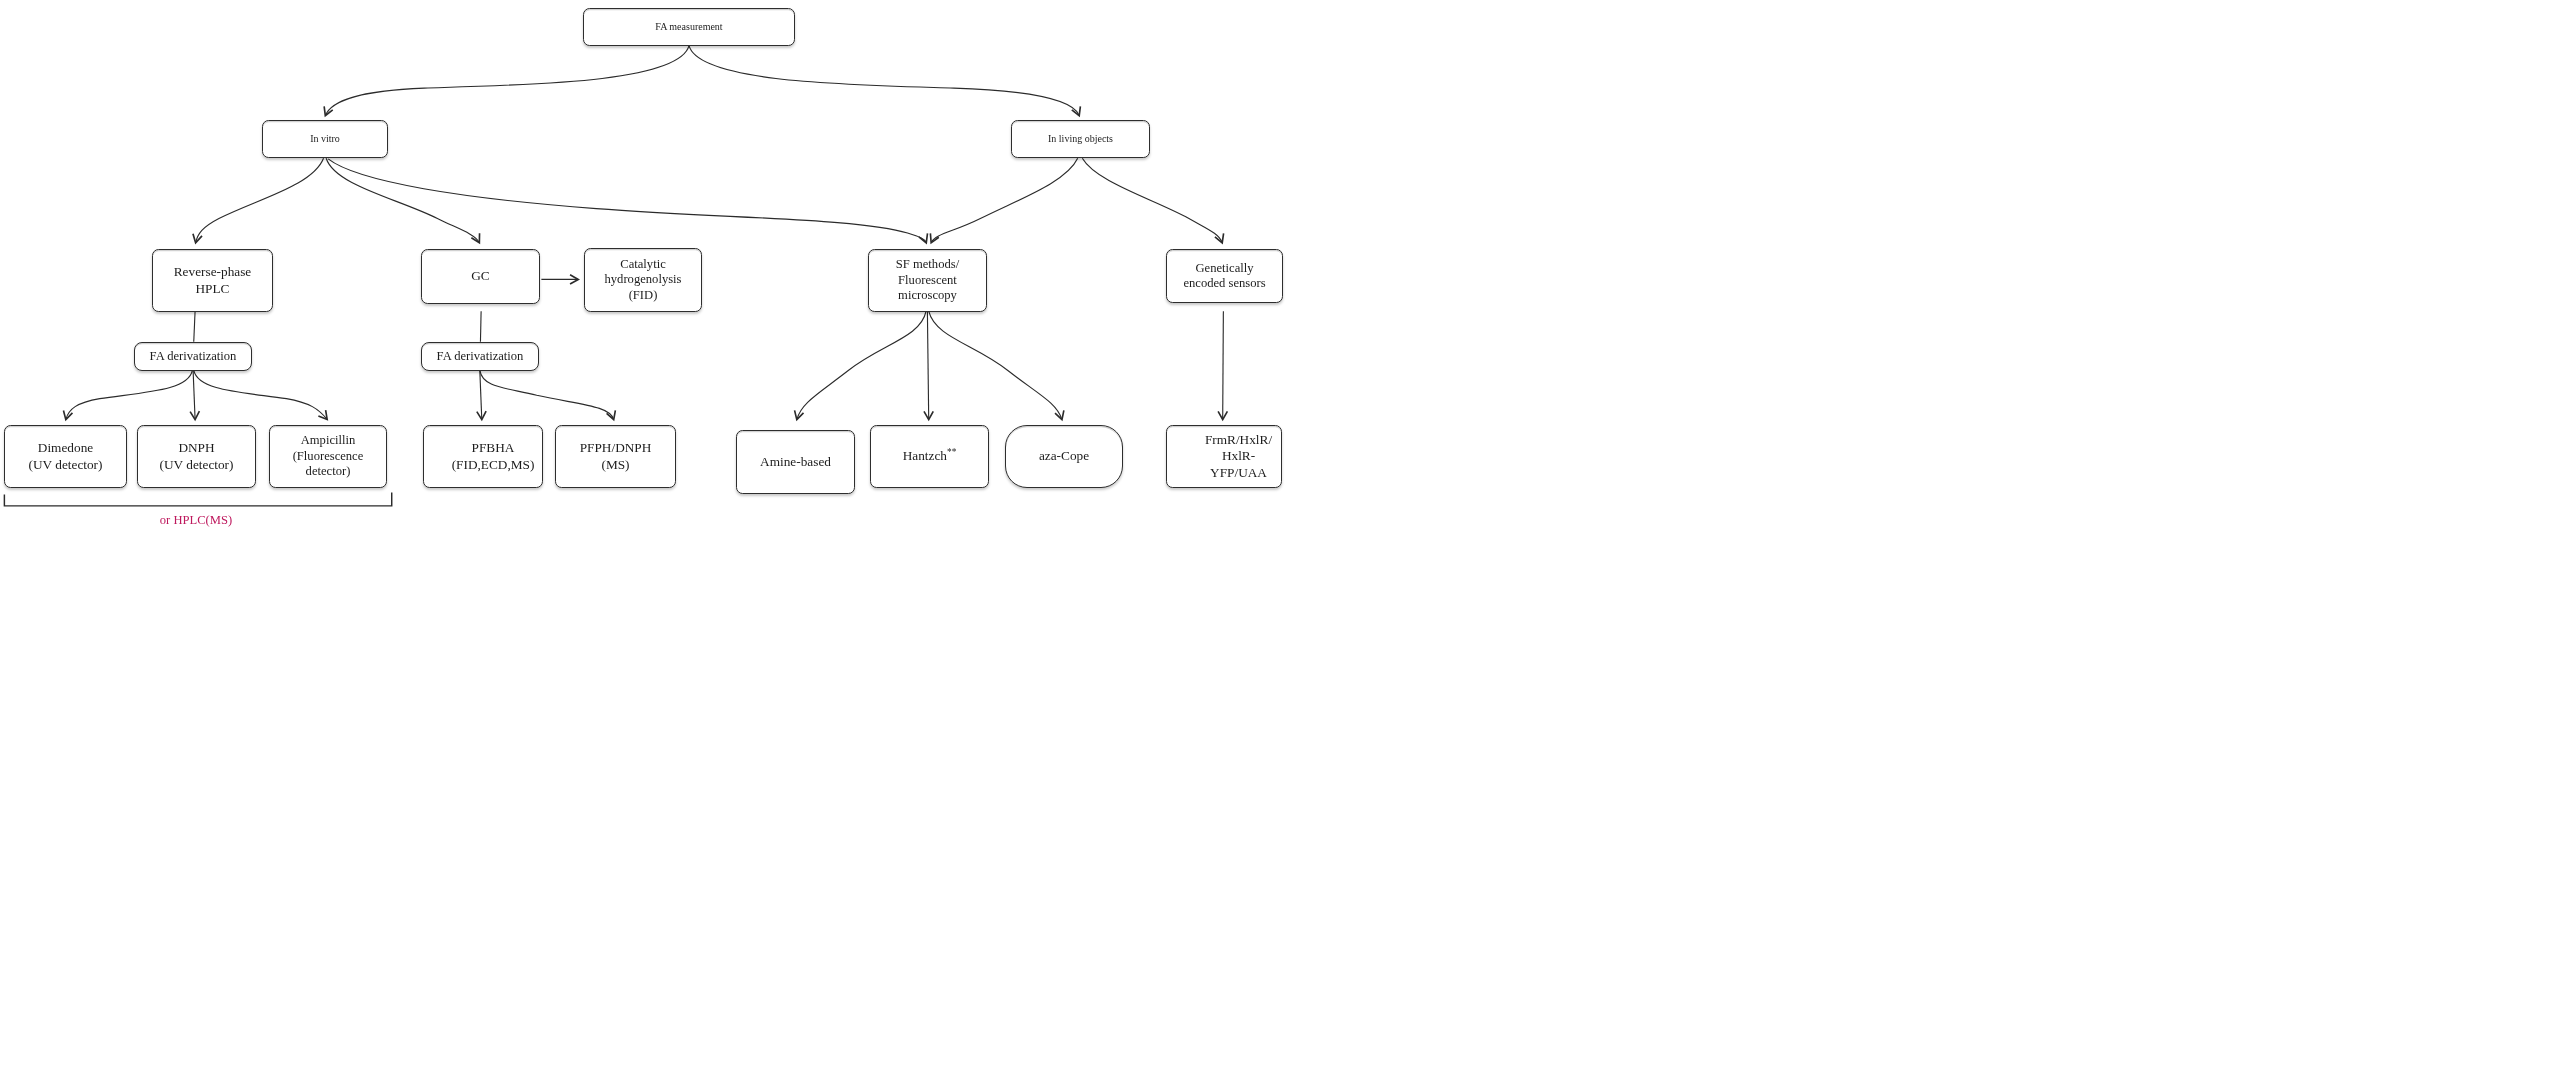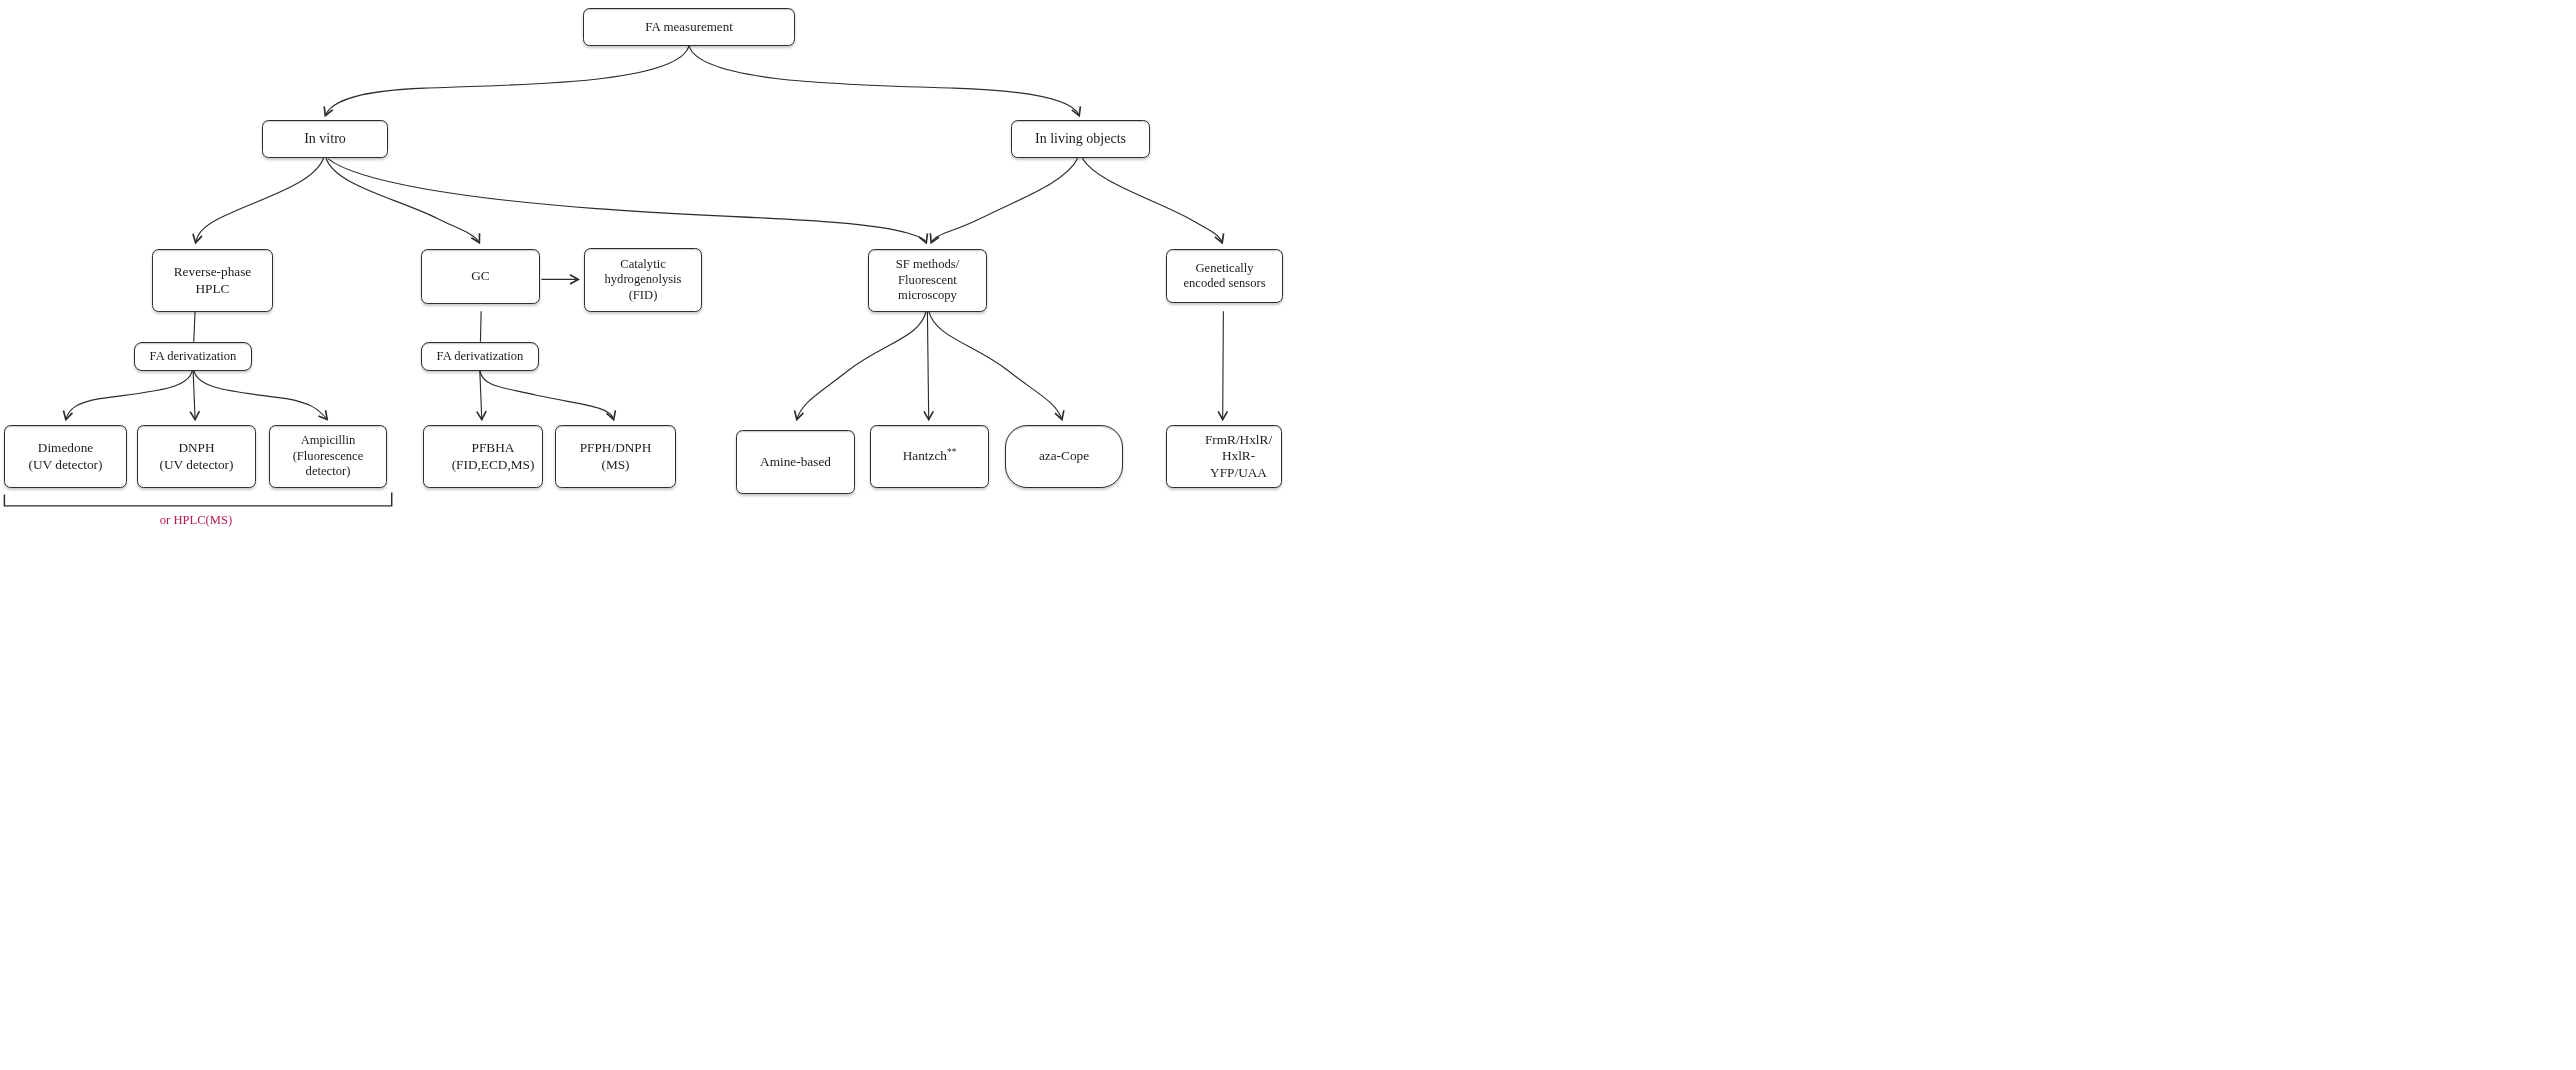--- a/index.html
+++ b/index.html
@@ -21,22 +21,22 @@
     text-align:center;
     box-shadow:0 2px 2.7px rgba(0,0,0,0.22), inset 0 1.3px 0 rgba(0,0,0,0.18);
     box-sizing:border-box;
   }
   .lbl{
     white-space:pre-line;
     line-height:1.22;
     font-size:13.3px;
     padding:0 2.7px;
   }
-  .lbl.big{font-size:13px;}
-  .lbl.mid{font-size:14px;}
+  .lbl.big{font-size:10px;}
+  .lbl.mid{font-size:10px;}
   .lbl.small{font-size:12.6px;}
   .node sup{font-size:9.3px;vertical-align:super;line-height:0;}
   .note{
     position:absolute;
     text-align:center;
     font-size:12.6px;
     color:#be185d;
   }
 </style>
 </head>

